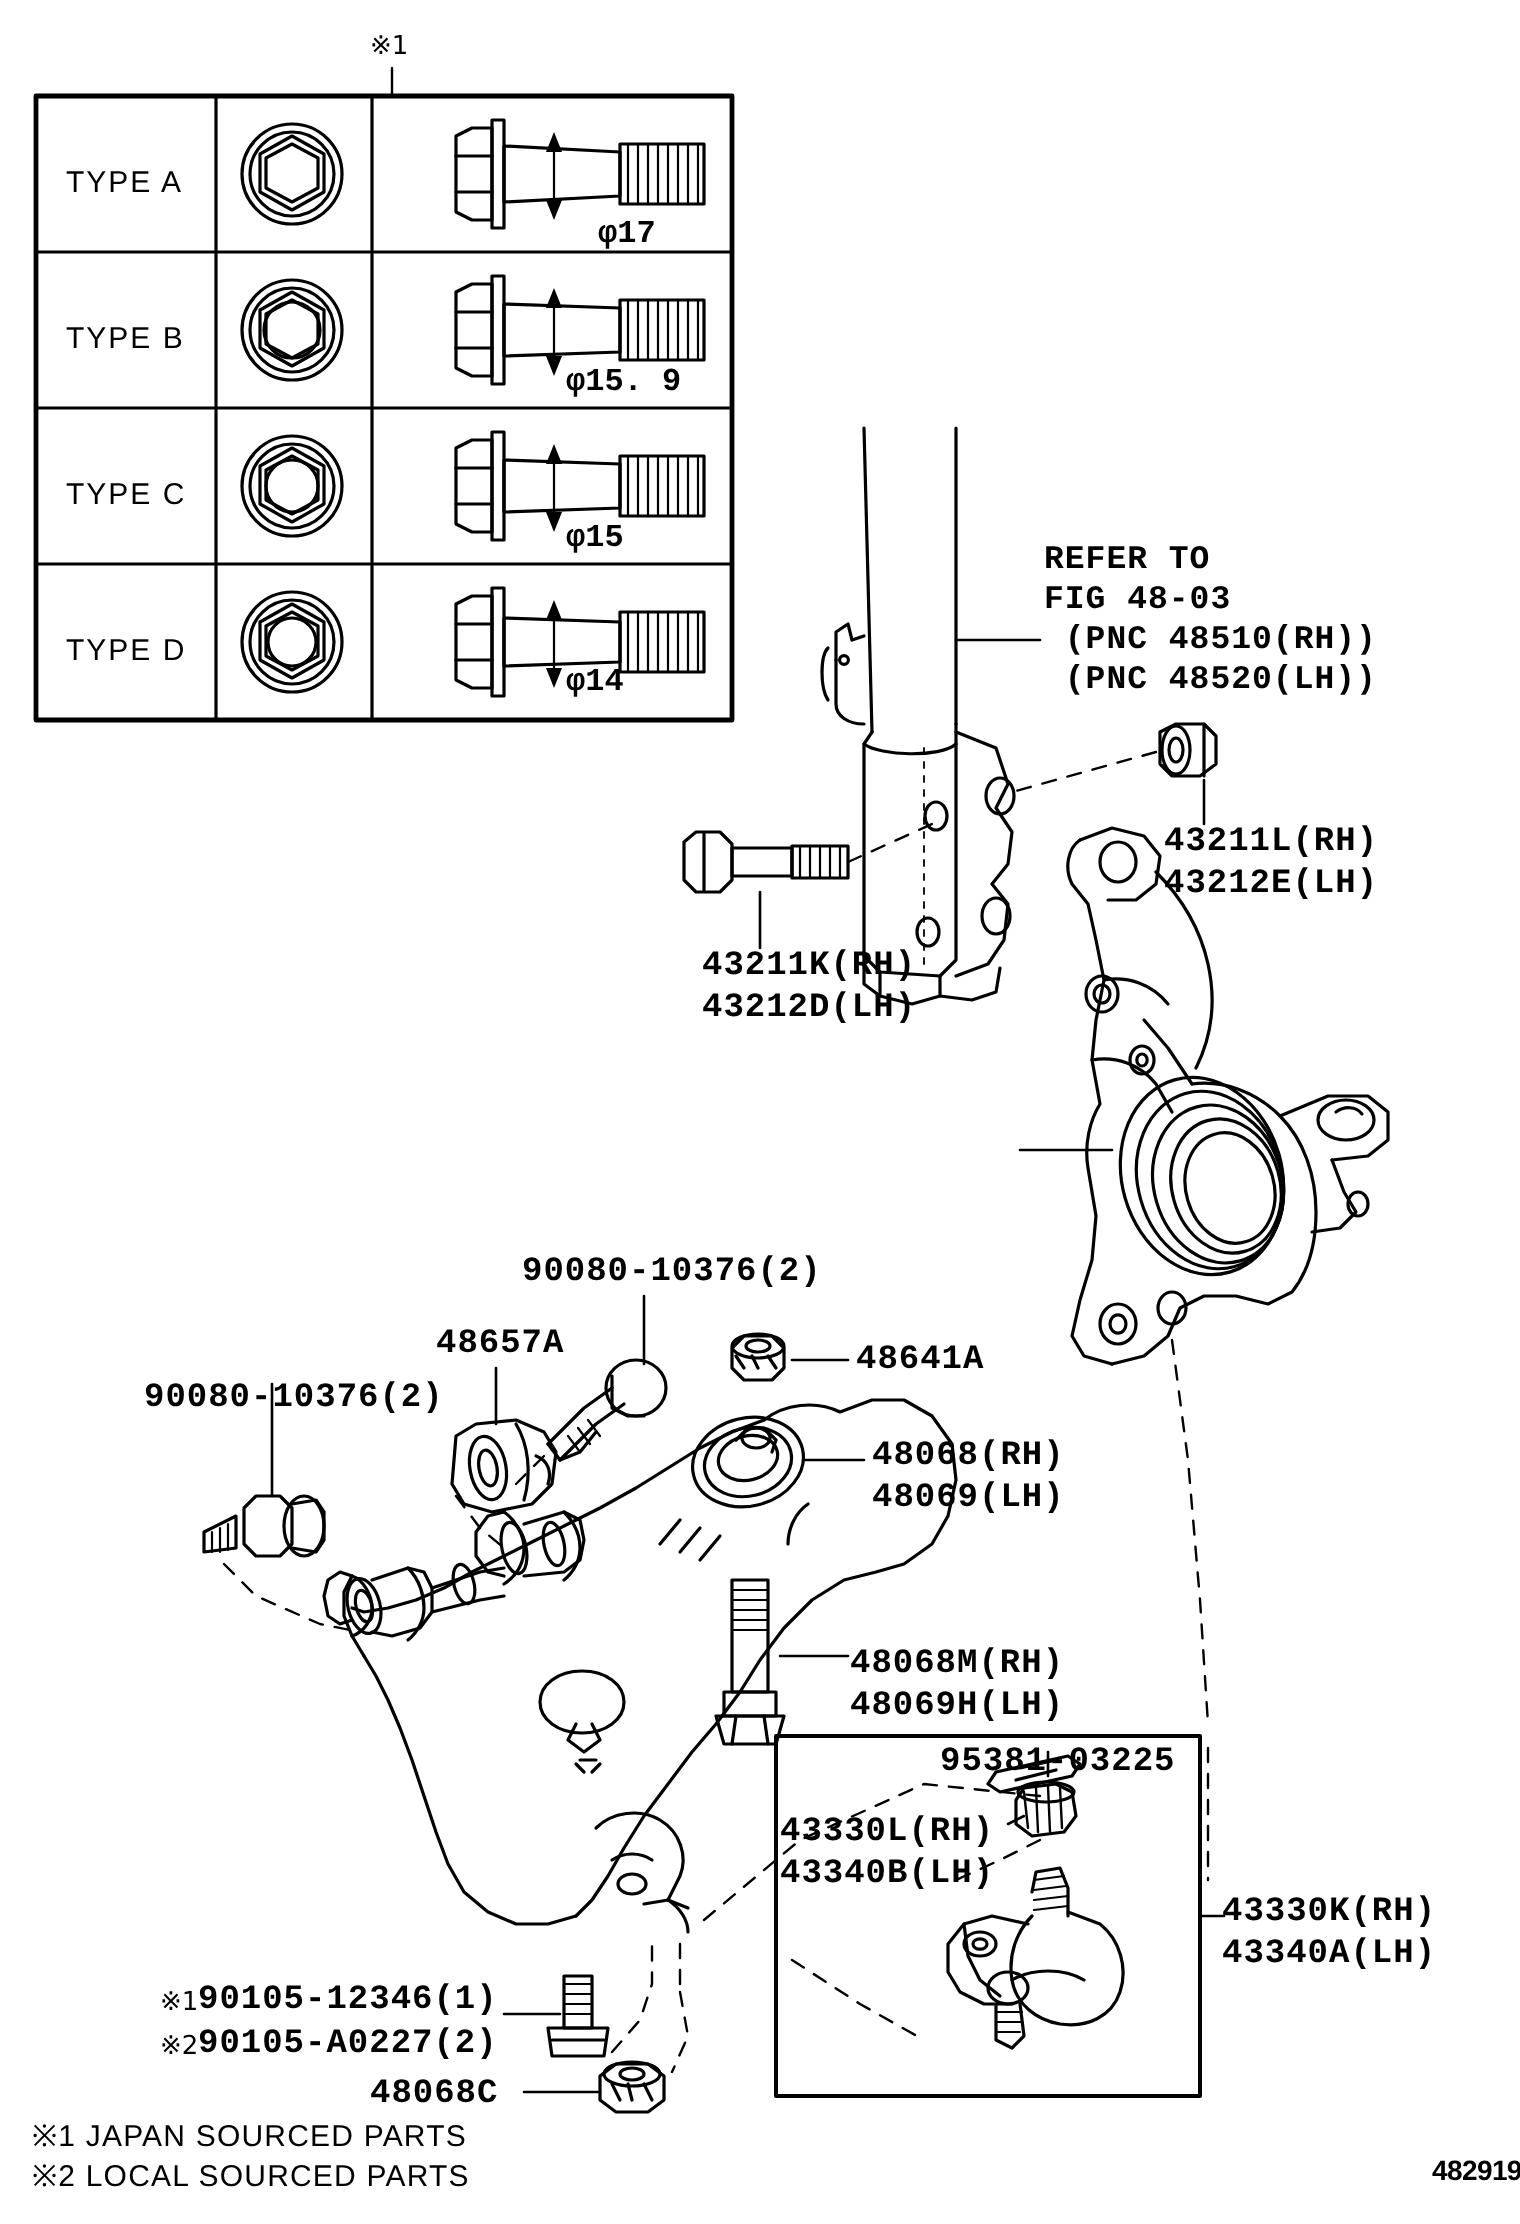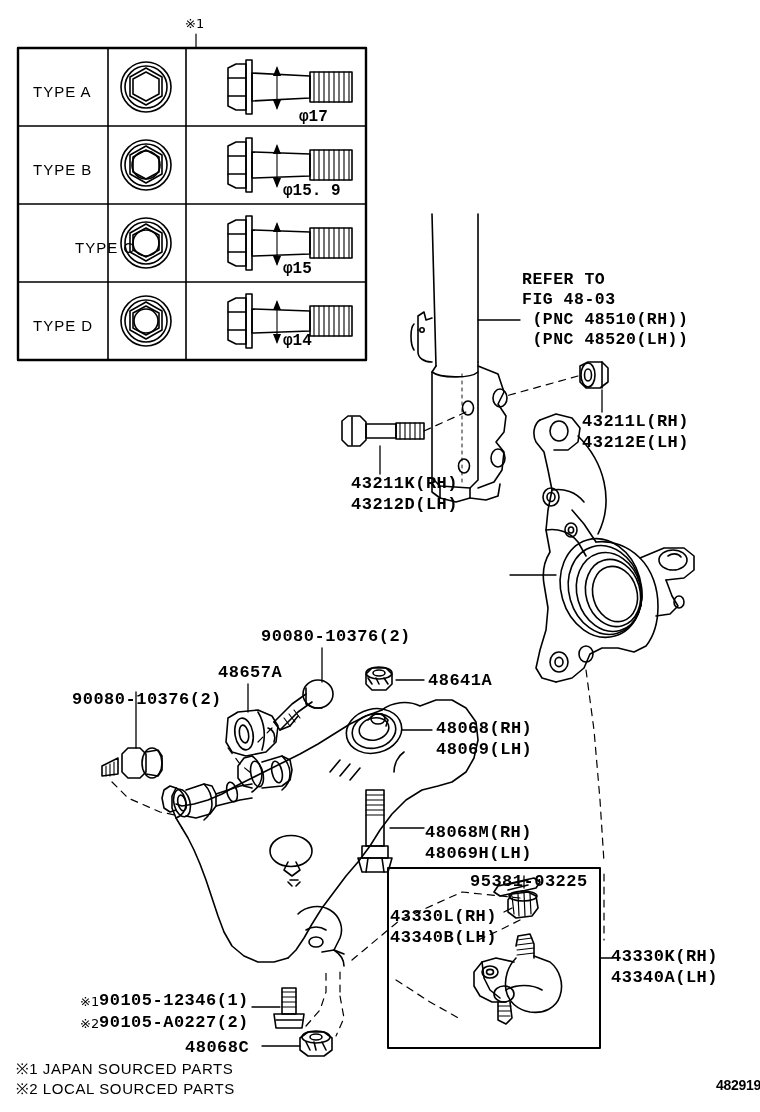--- a/index.html
+++ b/index.html
@@ -503,21 +503,21 @@
         <path d="M340,996 L344,1018 L336,1036"></path>
       </g>
 
     </g>
   </svg>
 
   <div class="lbl lbl-star" style="left:185px; top:16px;">※1</div>
 
   <div class="lbl lbl-type" style="left:33px; top:83px;">TYPE A</div>
   <div class="lbl lbl-type" style="left:33px; top:161px;">TYPE B</div>
-  <div class="lbl lbl-type" style="left:33px; top:239px;margin-left:42px;">TYPE C</div>
+  <div class="lbl lbl-type" style="left:33px; top:239px;">TYPE C</div>
   <div class="lbl lbl-type" style="left:33px; top:317px;">TYPE D</div>
 
   <div class="lbl lbl-dim" style="left:283px; top:108px;margin-left:16px;">φ17</div>
   <div class="lbl lbl-dim" style="left:283px; top:182px;">φ15. 9</div>
   <div class="lbl lbl-dim" style="left:283px; top:260px;">φ15</div>
   <div class="lbl lbl-dim" style="left:283px; top:332px;">φ14</div>
 
   <div class="lbl lbl-refer" style="left:522px; top:270px;">REFER TO
 FIG 48-03
  (PNC 48510(RH))

